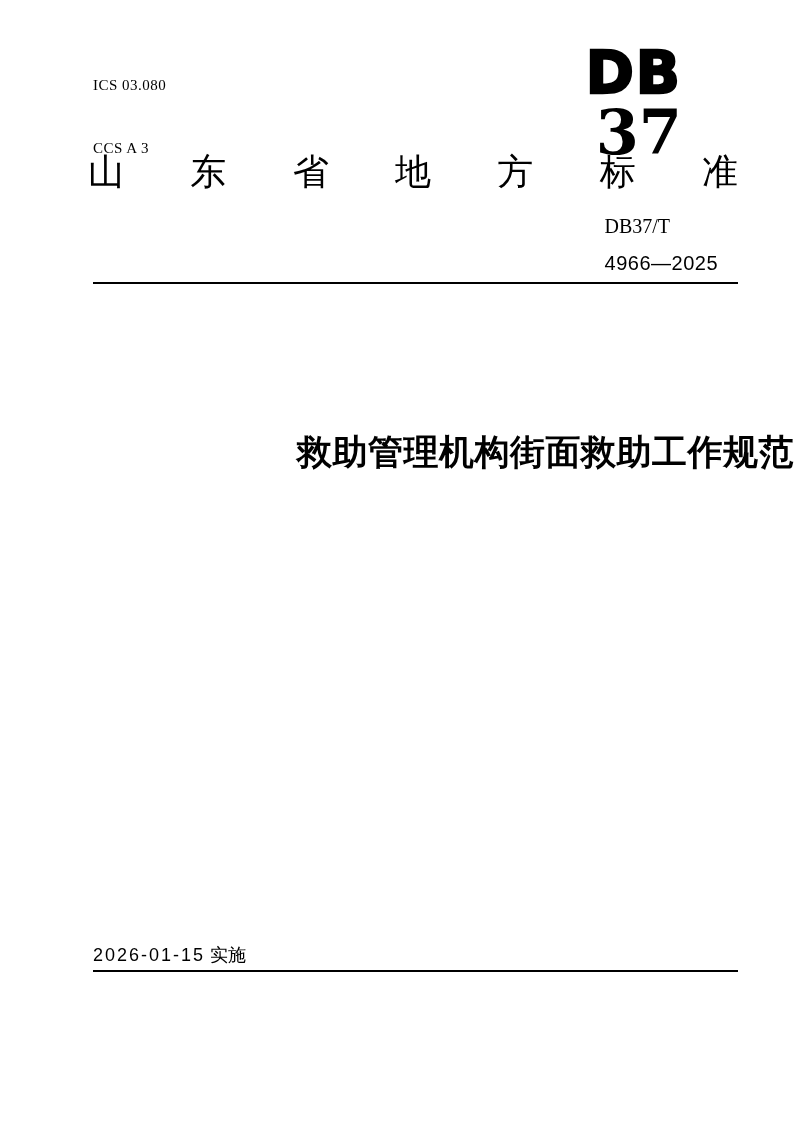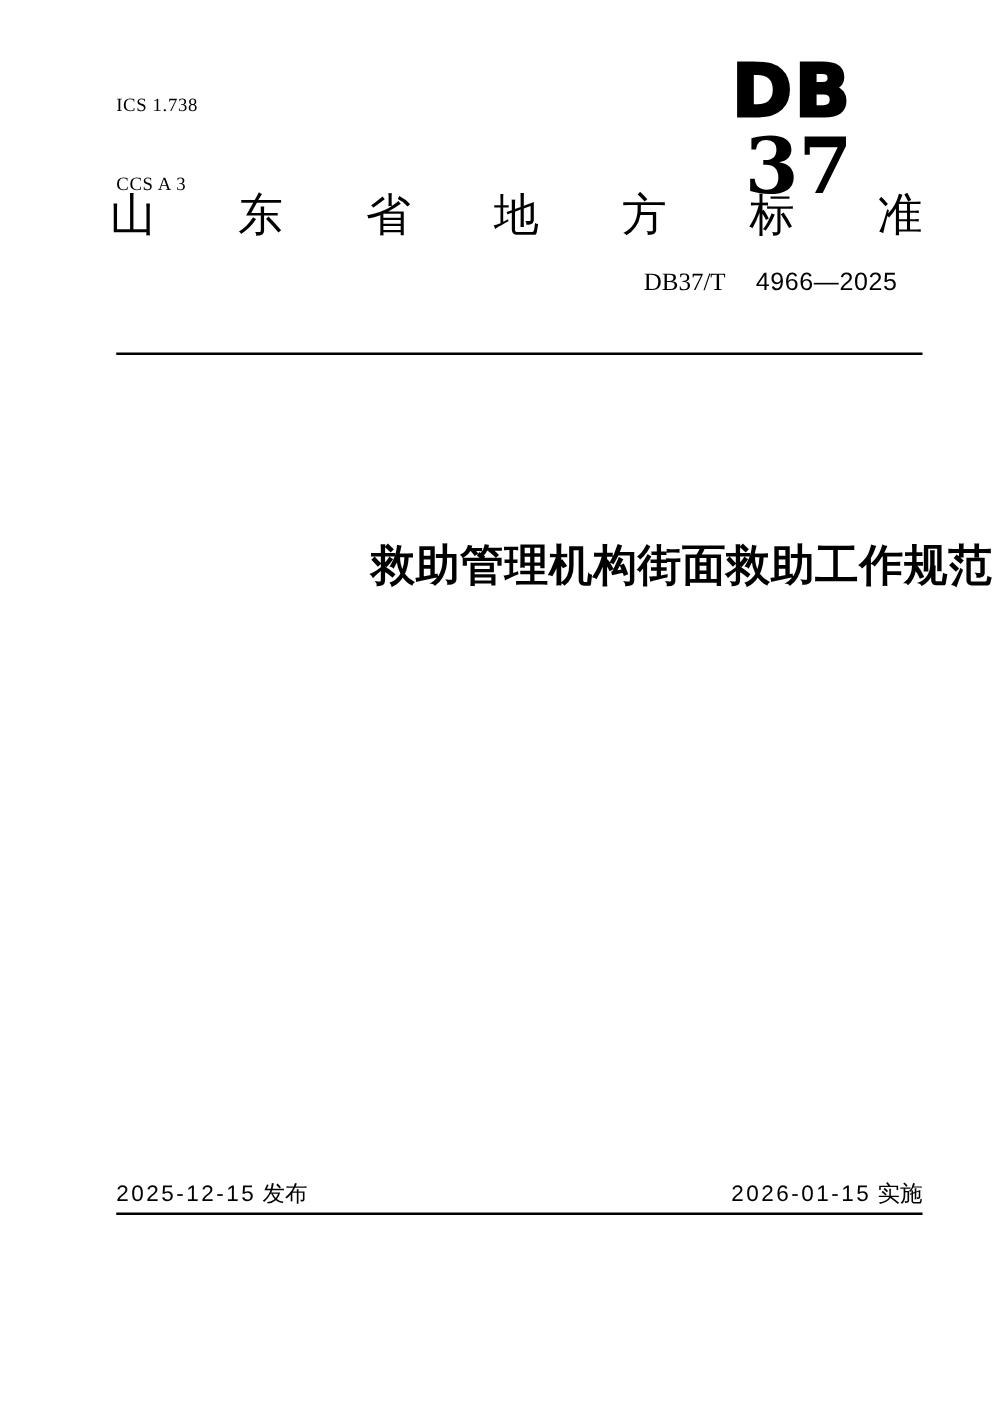--- a/index.html
+++ b/index.html
@@ -62,22 +62,23 @@
     font-family: "Liberation Sans", sans-serif;
   }
 
   
   .doc-code {
     position: absolute;
     top: 215px;
     right: 76px;
     display: flex;
     align-items: baseline;
-    gap: 24px;
+    gap: 14px;
     font-size: 20px;
+    flex-direction: column;
   }
   .doc-code-prefix { font-family: "Liberation Serif", serif; }
   .doc-code-number { font-family: "Liberation Sans", sans-serif; letter-spacing: 0.5px; }
 
   
   .rule {
     position: absolute;
     left: 93px;
     width: 645px;
     height: 2px;
@@ -136,21 +137,21 @@
     font-family: "Liberation Sans", sans-serif;
   }
   .pub-action { margin-left: 34px; letter-spacing: 4px; }
 </style>
 </head>
 <body>
 
 <div class="page">
 
   <div class="ics-block">
-    <div>ICS 1.738</div>
+    <div>ICS 03.080</div>
     <div>CCS A 3</div>
   </div>
 
   <div class="logo">
     <span class="logo-db">DB</span>
     <span class="logo-num">37</span>
   </div>
 
   <div class="standard-name">
     <span>山</span>
@@ -167,24 +168,20 @@
     <span class="doc-code-number">4966—2025</span>
   </div>
 
   <div class="rule rule-top"></div>
 
   <h1 class="title-cn">救助管理机构街面救助工作规范</h1>
 
 
   <div class="dates-row">
     <div class="date-item">
-      <span class="date-value">2025-12-15</span>
-      <span class="date-label">发布</span>
-    </div>
-    <div class="date-item">
       <span class="date-value">2026-01-15</span>
       <span class="date-label">实施</span>
     </div>
   </div>
 
   <div class="rule rule-bottom"></div>
 
 
 </div>
 

